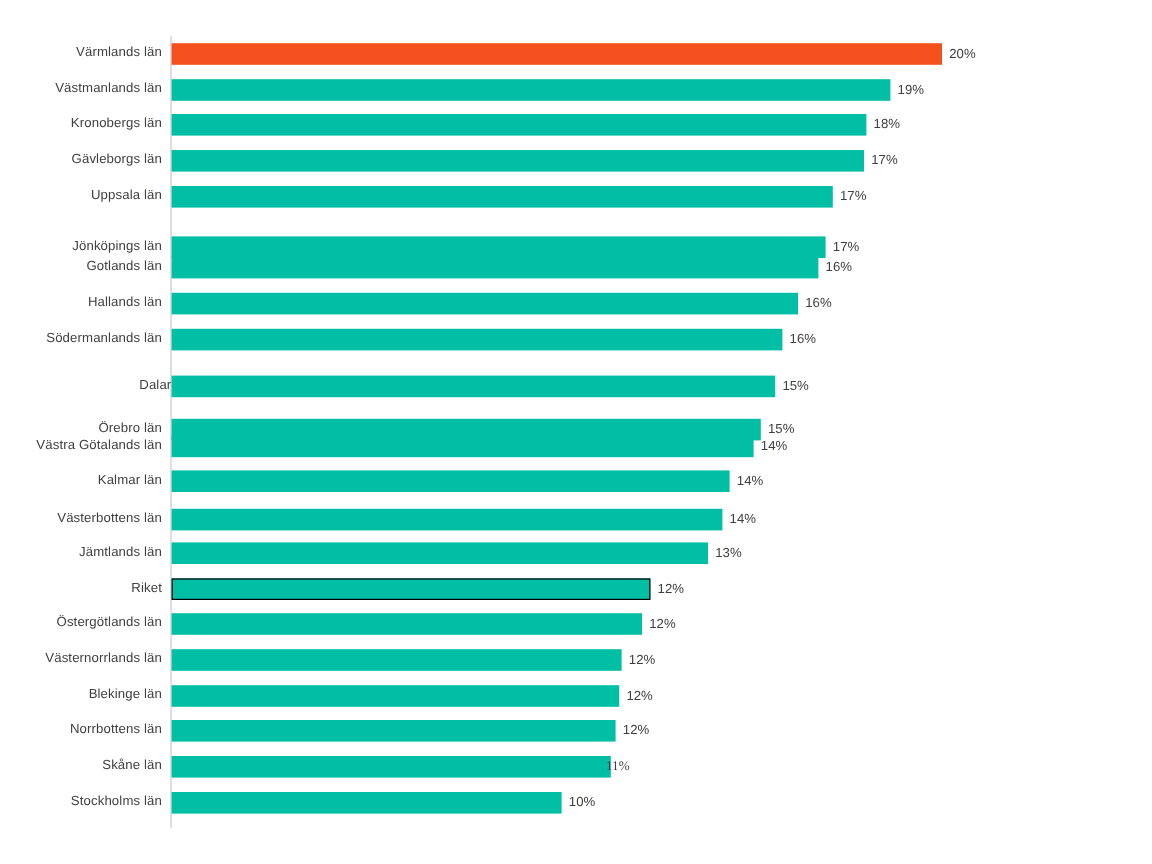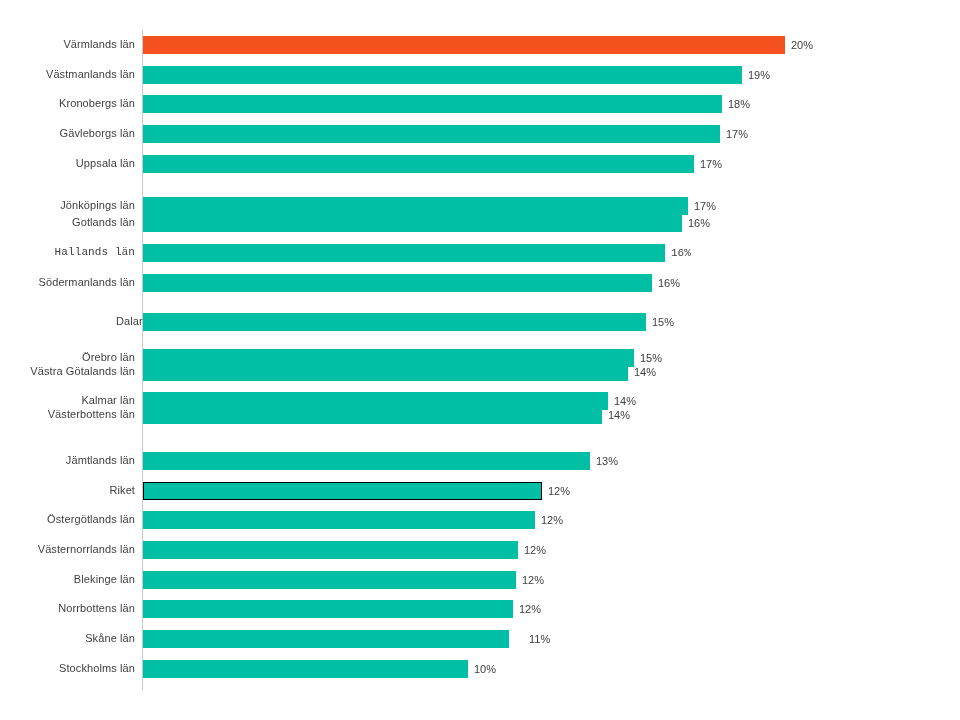--- a/index.html
+++ b/index.html
@@ -145,21 +145,21 @@
             <div class="bar-value" style="left: 545px;">17%</div>
           </div>
         </div>
         <div class="bar-row" style="top: 208.2px;">
           <div class="cat-label">Gotlands län</div>
           <div class="bar-track">
             <div class="bar" style="width: 539px;"></div>
             <div class="bar-value" style="left: 539px;">16%</div>
           </div>
         </div>
-        <div class="bar-row" style="top: 237.9px; font-family: Liberation Mono, monospace;">
+        <div class="bar-row" style="top: 237.9px;">
           <div class="cat-label">Hallands län</div>
           <div class="bar-track">
             <div class="bar" style="width: 522px;"></div>
             <div class="bar-value" style="left: 522px;">16%</div>
           </div>
         </div>
         <div class="bar-row" style="top: 267.6px;">
           <div class="cat-label">Södermanlands län</div>
           <div class="bar-track">
             <div class="bar" style="width: 509px;"></div>
@@ -187,21 +187,21 @@
             <div class="bar-value" style="left: 485px;">14%</div>
           </div>
         </div>
         <div class="bar-row" style="top: 386.4px;">
           <div class="cat-label">Kalmar län</div>
           <div class="bar-track">
             <div class="bar" style="width: 465px;"></div>
             <div class="bar-value" style="left: 465px;">14%</div>
           </div>
         </div>
-        <div class="bar-row" style="top: 400px;">
+        <div class="bar-row" style="top: 418px;">
           <div class="cat-label">Västerbottens län</div>
           <div class="bar-track">
             <div class="bar" style="width: 459px;"></div>
             <div class="bar-value" style="left: 459px;">14%</div>
           </div>
         </div>
         <div class="bar-row" style="top: 445.8px;">
           <div class="cat-label">Jämtlands län</div>
           <div class="bar-track">
             <div class="bar" style="width: 447px;"></div>
@@ -240,21 +240,21 @@
           <div class="cat-label">Norrbottens län</div>
           <div class="bar-track">
             <div class="bar" style="width: 370px;"></div>
             <div class="bar-value" style="left: 370px;">12%</div>
           </div>
         </div>
         <div class="bar-row" style="top: 624px;">
           <div class="cat-label">Skåne län</div>
           <div class="bar-track">
             <div class="bar" style="width: 366px;"></div>
-            <div class="bar-value" style="left: 380px;">11%</div>
+            <div class="bar-value" style="left: 356px; font-family: Liberation Serif, serif;">11%</div>
           </div>
         </div>
         <div class="bar-row" style="top: 653.7px;">
           <div class="cat-label">Stockholms län</div>
           <div class="bar-track">
             <div class="bar" style="width: 325px;"></div>
             <div class="bar-value" style="left: 325px;">10%</div>
           </div>
         </div>
       </div>

